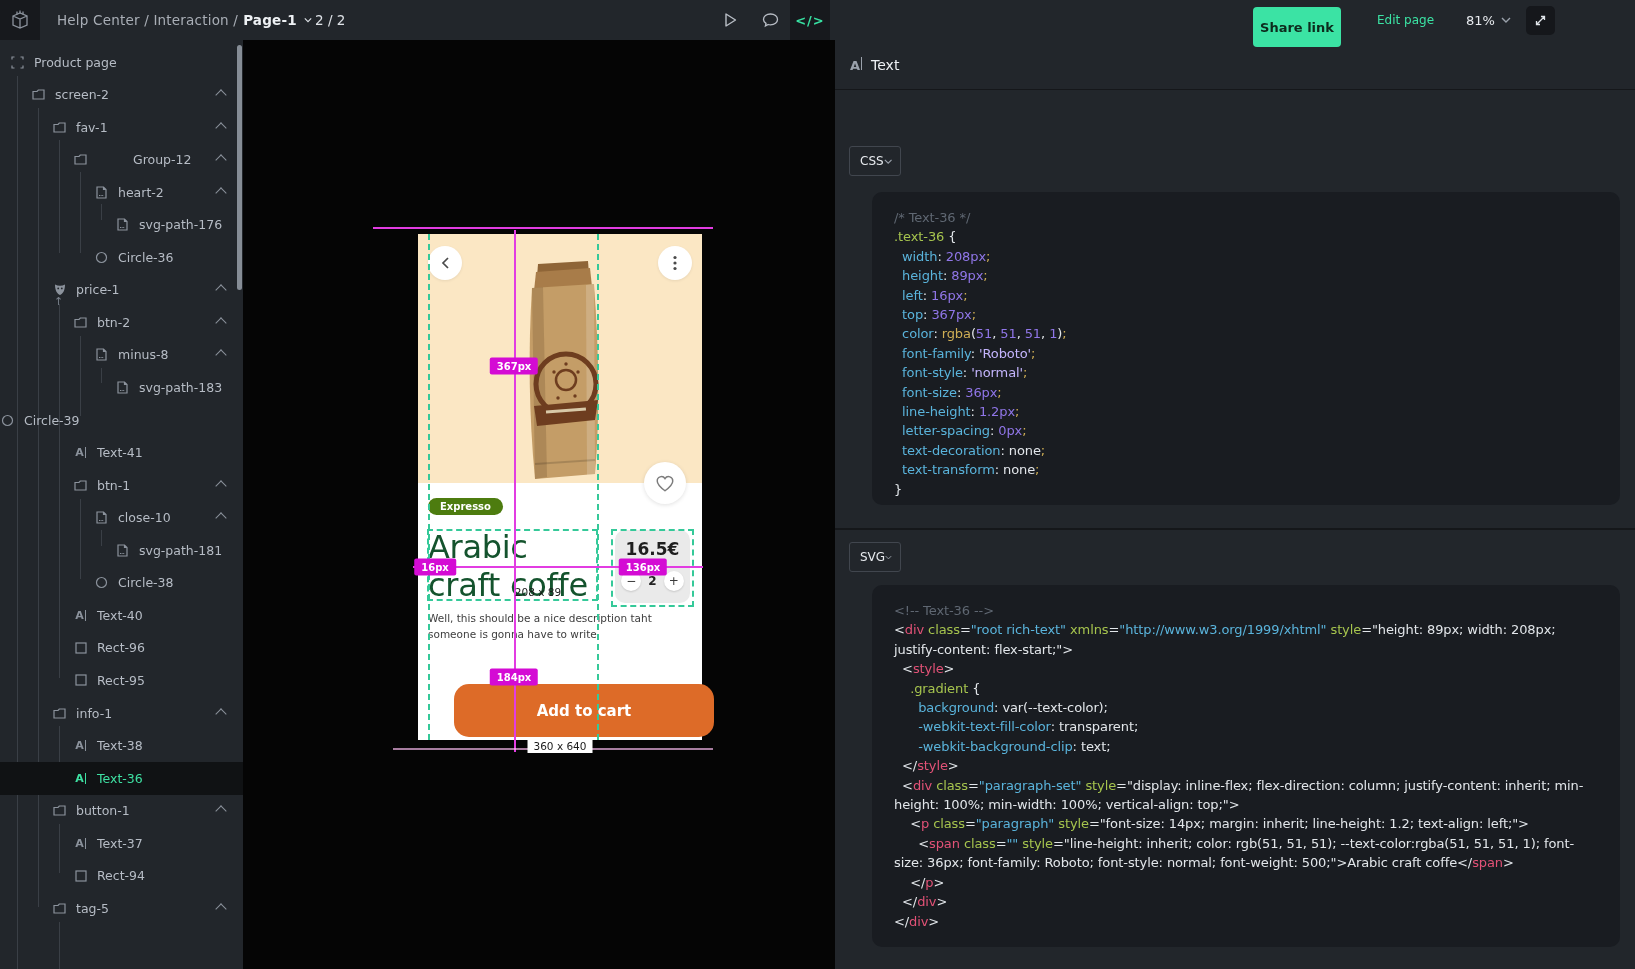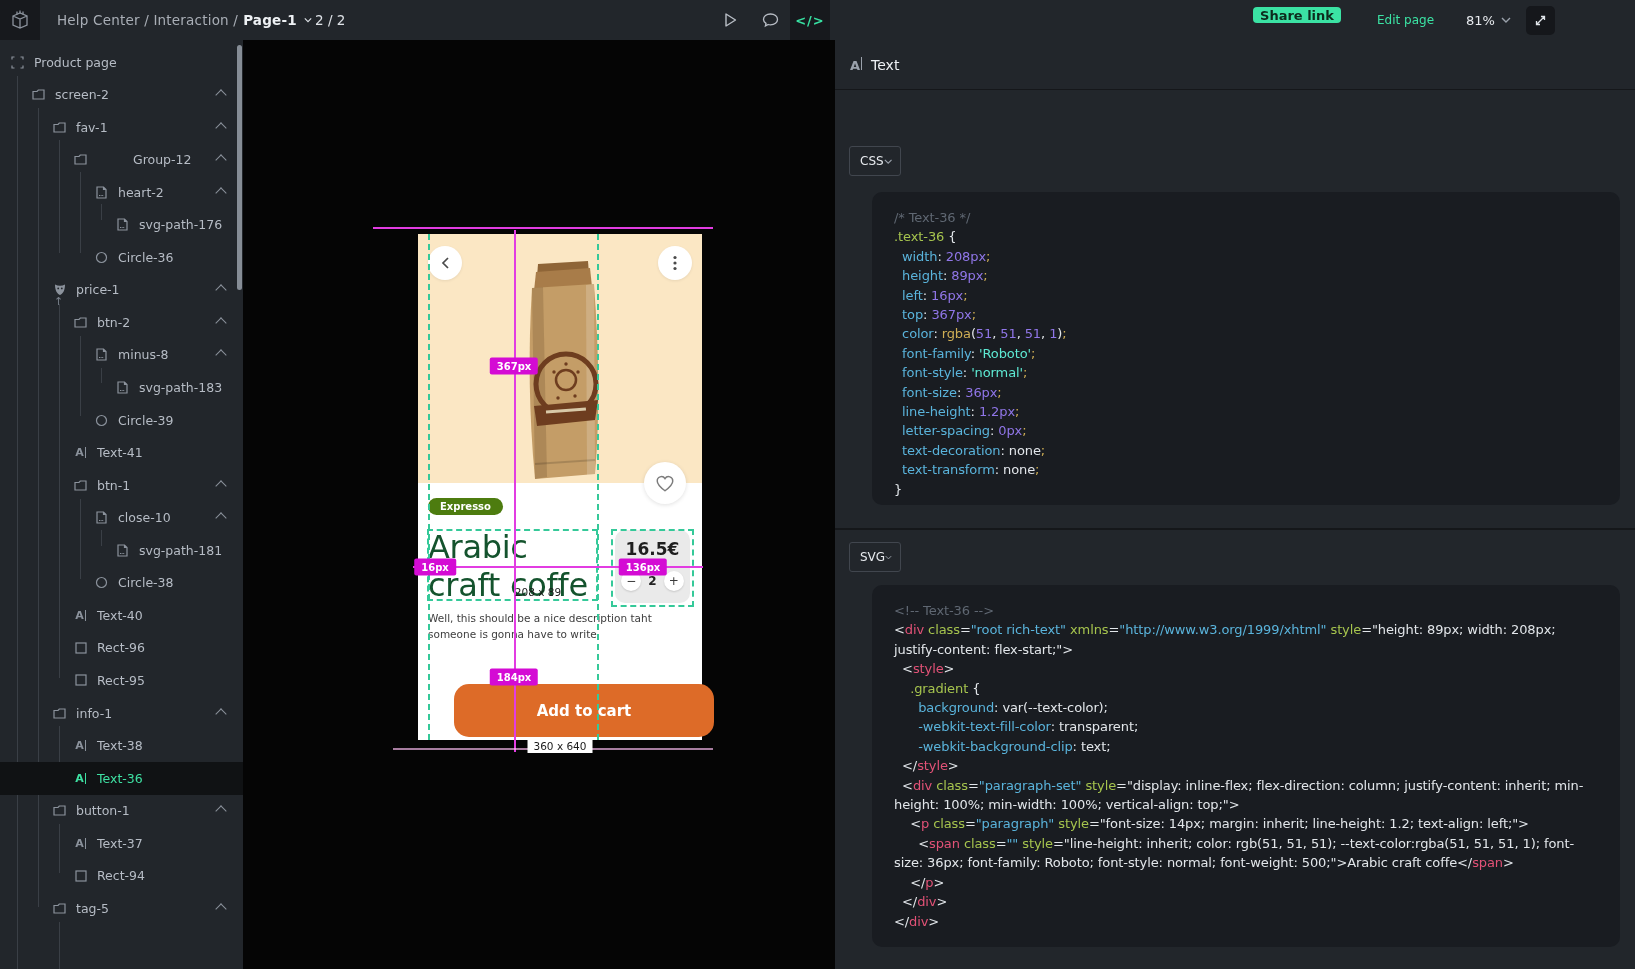--- a/index.html
+++ b/index.html
@@ -9,21 +9,21 @@
   
   #topbar { position:absolute; left:0; top:0; width:1635px; height:40px; background:#22262b; z-index:30; }
   #logo-tile { position:absolute; left:0; top:0; width:40px; height:40px; background:#17191d; display:flex; align-items:center; justify-content:center; }
   #breadcrumb { position:absolute; left:57px; top:0; height:40px; display:flex; align-items:center; font-size:13.5px; color:#a9aeb6; letter-spacing:.2px; }
   #breadcrumb .current { color:#eef1f4; font-weight:600; margin-left:5px; }
   .chev { display:inline-block; width:8px; height:8px; margin-left:7px; }
   #page-indicator { position:absolute; left:315px; top:0; height:40px; display:flex; align-items:center; color:#dfe3e8; font-size:13.5px; }
   .tb-icon { position:absolute; top:0; width:40px; height:40px; display:flex; align-items:center; justify-content:center; color:#b9bec6; }
   #code-tile { background:#17191d; }
   #code-glyph { color:#38e1a2; font-size:13px; font-weight:700; letter-spacing:1px; }
-  #share-btn { position:absolute; left:1253px; top:7px; width:88px; height:16px; background:#3be3a4; border-radius:4px; border:none; color:#0d2b1d; font-size:13px; font-weight:600; display:flex; align-items:center; justify-content:center; font-family:inherit; }
+  #share-btn { position:absolute; left:1253px; top:7px; width:88px; height:40px; background:#3be3a4; border-radius:4px; border:none; color:#0d2b1d; font-size:13px; font-weight:600; display:flex; align-items:center; justify-content:center; font-family:inherit; }
   #edit-page { position:absolute; left:1377px; top:0; height:40px; display:flex; align-items:center; color:#3be3a4; font-size:12px; }
   #zoom-ctl { position:absolute; left:1466px; top:0; height:40px; display:flex; align-items:center; gap:6px; color:#e8ebef; font-size:13px; }
   #expand-tile { position:absolute; left:1526px; top:6px; width:29px; height:29px; background:#15171b; border-radius:5px; display:flex; align-items:center; justify-content:center; }
 
   
   #sidebar { position:absolute; left:0; top:40px; width:243px; height:929px; background:#22262b; overflow:hidden; z-index:20; }
   .tree-line { position:absolute; width:1px; background:#3a3f46; }
   .tree-row { position:absolute; left:0; width:243px; height:33px; display:flex; align-items:center; color:#b6bcc5; font-size:12.5px; }
   .tree-row.selected { background:#101214; color:#3ee0a2; }
   .tree-row .ticon { display:inline-flex; width:15px; height:15px; align-items:center; justify-content:center; margin-right:9px; flex:none; }
@@ -83,21 +83,21 @@
   .tk-pl  { color:#e2e6ea; }
   .tk-c   { color:#5f6772; }
   .tk-sel { color:#a6c44e; }
   .tk-attr{ color:#a6c44e; }
   .tk-prop{ color:#5ab4dc; }
   .tk-str2{ color:#5ab4dc; }
   .tk-num { color:#9076e8; }
   .tk-fn  { color:#cfae55; }
   .tk-semi{ color:#cfae55; }
   .tk-tag { color:#e25277; }
-  .tk-str { color:#5eead4; }
+  .tk-str { color:#c4b5fd; }
 </style>
 </head>
 <body>
 
 <div id="topbar">
   <div id="logo-tile">
     <svg width="22" height="22" viewBox="0 0 22 22">
       <path d="M4 7 L11 4 L18 7 L18 16 L11 19 L4 16 Z M4 7 L11 10 L18 7 M11 10 L11 19" stroke="#8b929c" fill="none" stroke-width="1.3"></path>
       <path d="M8 5.5 L8 2.5 M11 4.5 L11 1.5 M14 5.5 L14 2.5" stroke="#8b929c" fill="none" stroke-width="1.3"></path>
     </svg>
@@ -249,21 +249,21 @@
       </div>
       <div class="tree-row" style="top: 331px; padding-left: 115px;">
         <span class="ticon">
           <svg width="11" height="13" viewBox="0 0 11 13">
             <path d="M1 1 H7.5 L10 3.5 V12 H1 Z M7.5 1 V3.5 H10"></path>
             <path d="M3 9.5 H8" stroke-dasharray="1.4,1"></path>
           </svg>
         </span>
         <span>svg-path-183</span>
       </div>
-      <div class="tree-row" style="top: 363.55px; padding-left: 94px;">
+      <div class="tree-row" style="top: 363.55px; ">
         <span class="ticon">
           <svg width="13" height="13" viewBox="0 0 13 13">
             <circle cx="6.5" cy="6.5" r="5"></circle>
           </svg>
         </span>
         <span>Circle-39</span>
       </div>
       <div class="tree-row" style="top: 396.1px; padding-left: 73px;">
         <span class="ticon">
           <span class="ticon-a">A</span>

